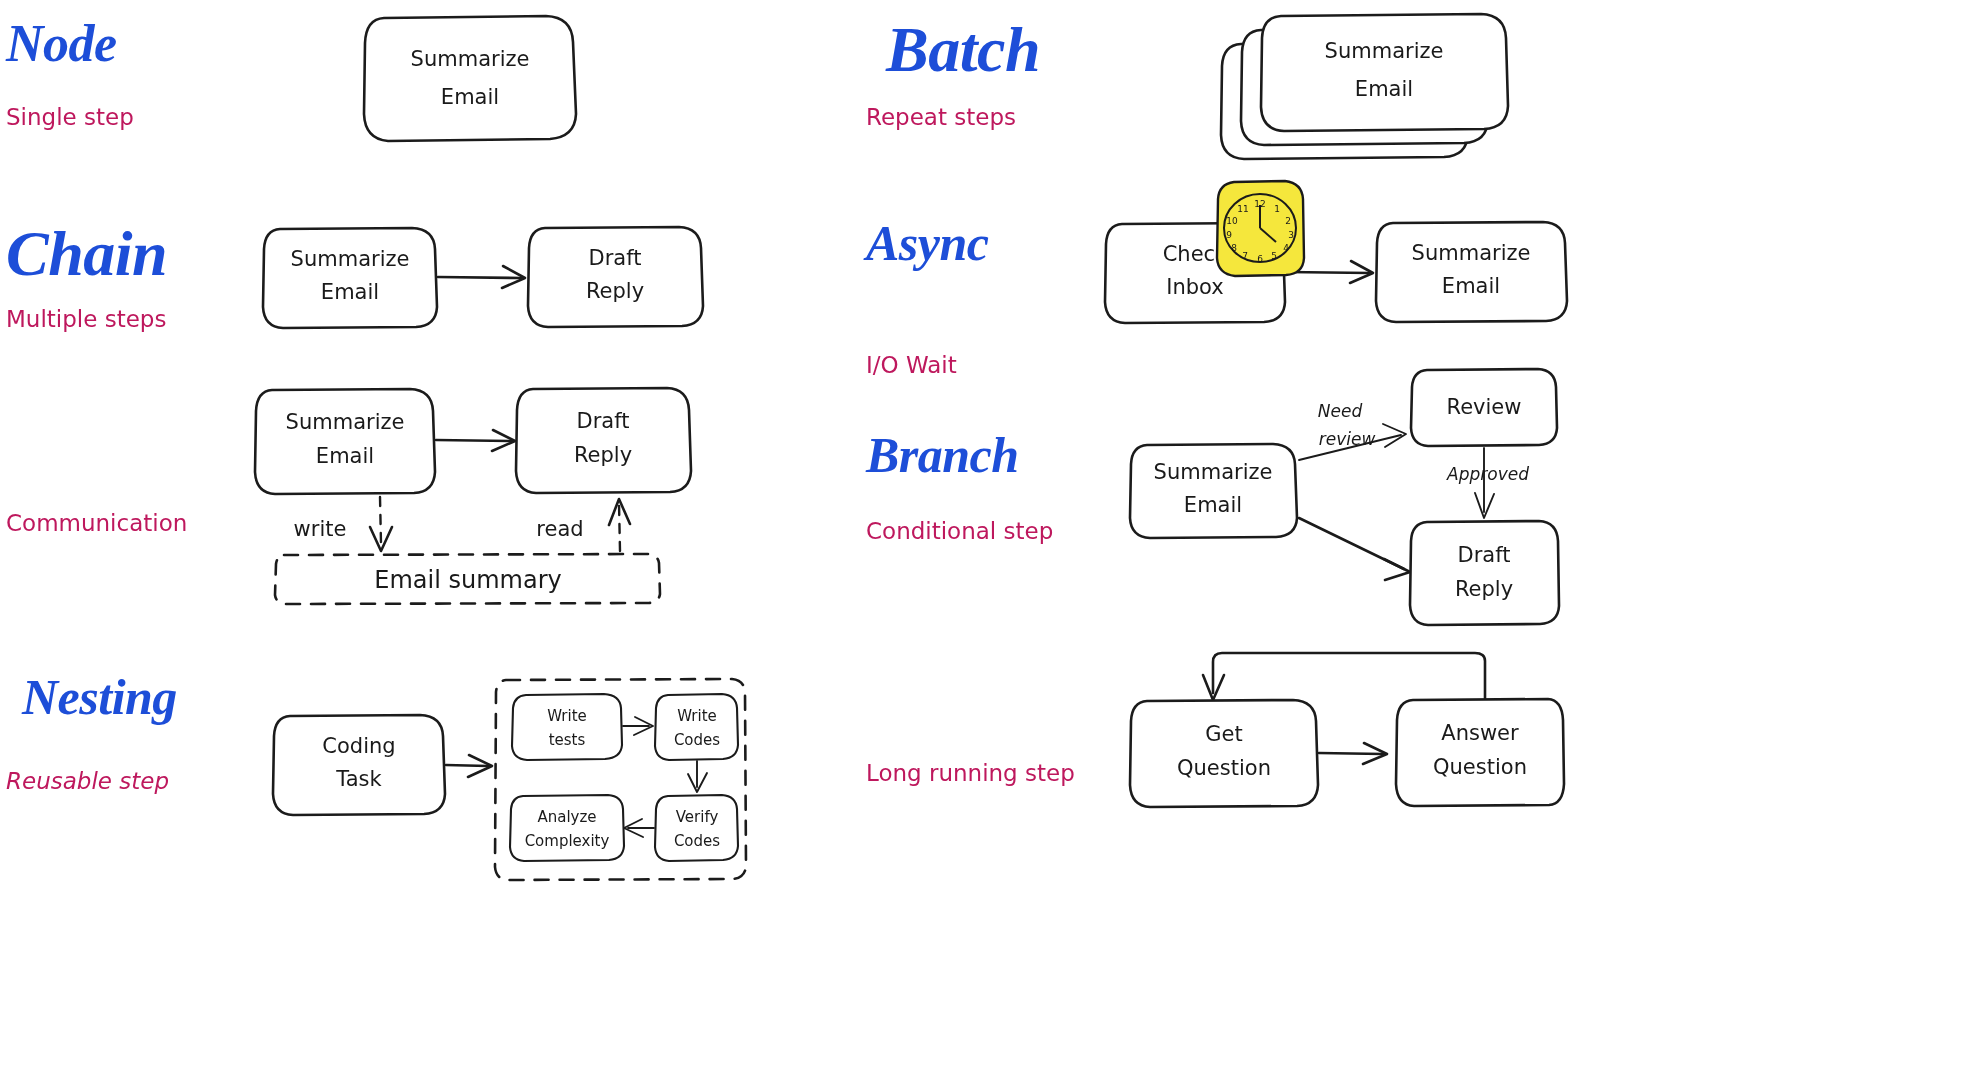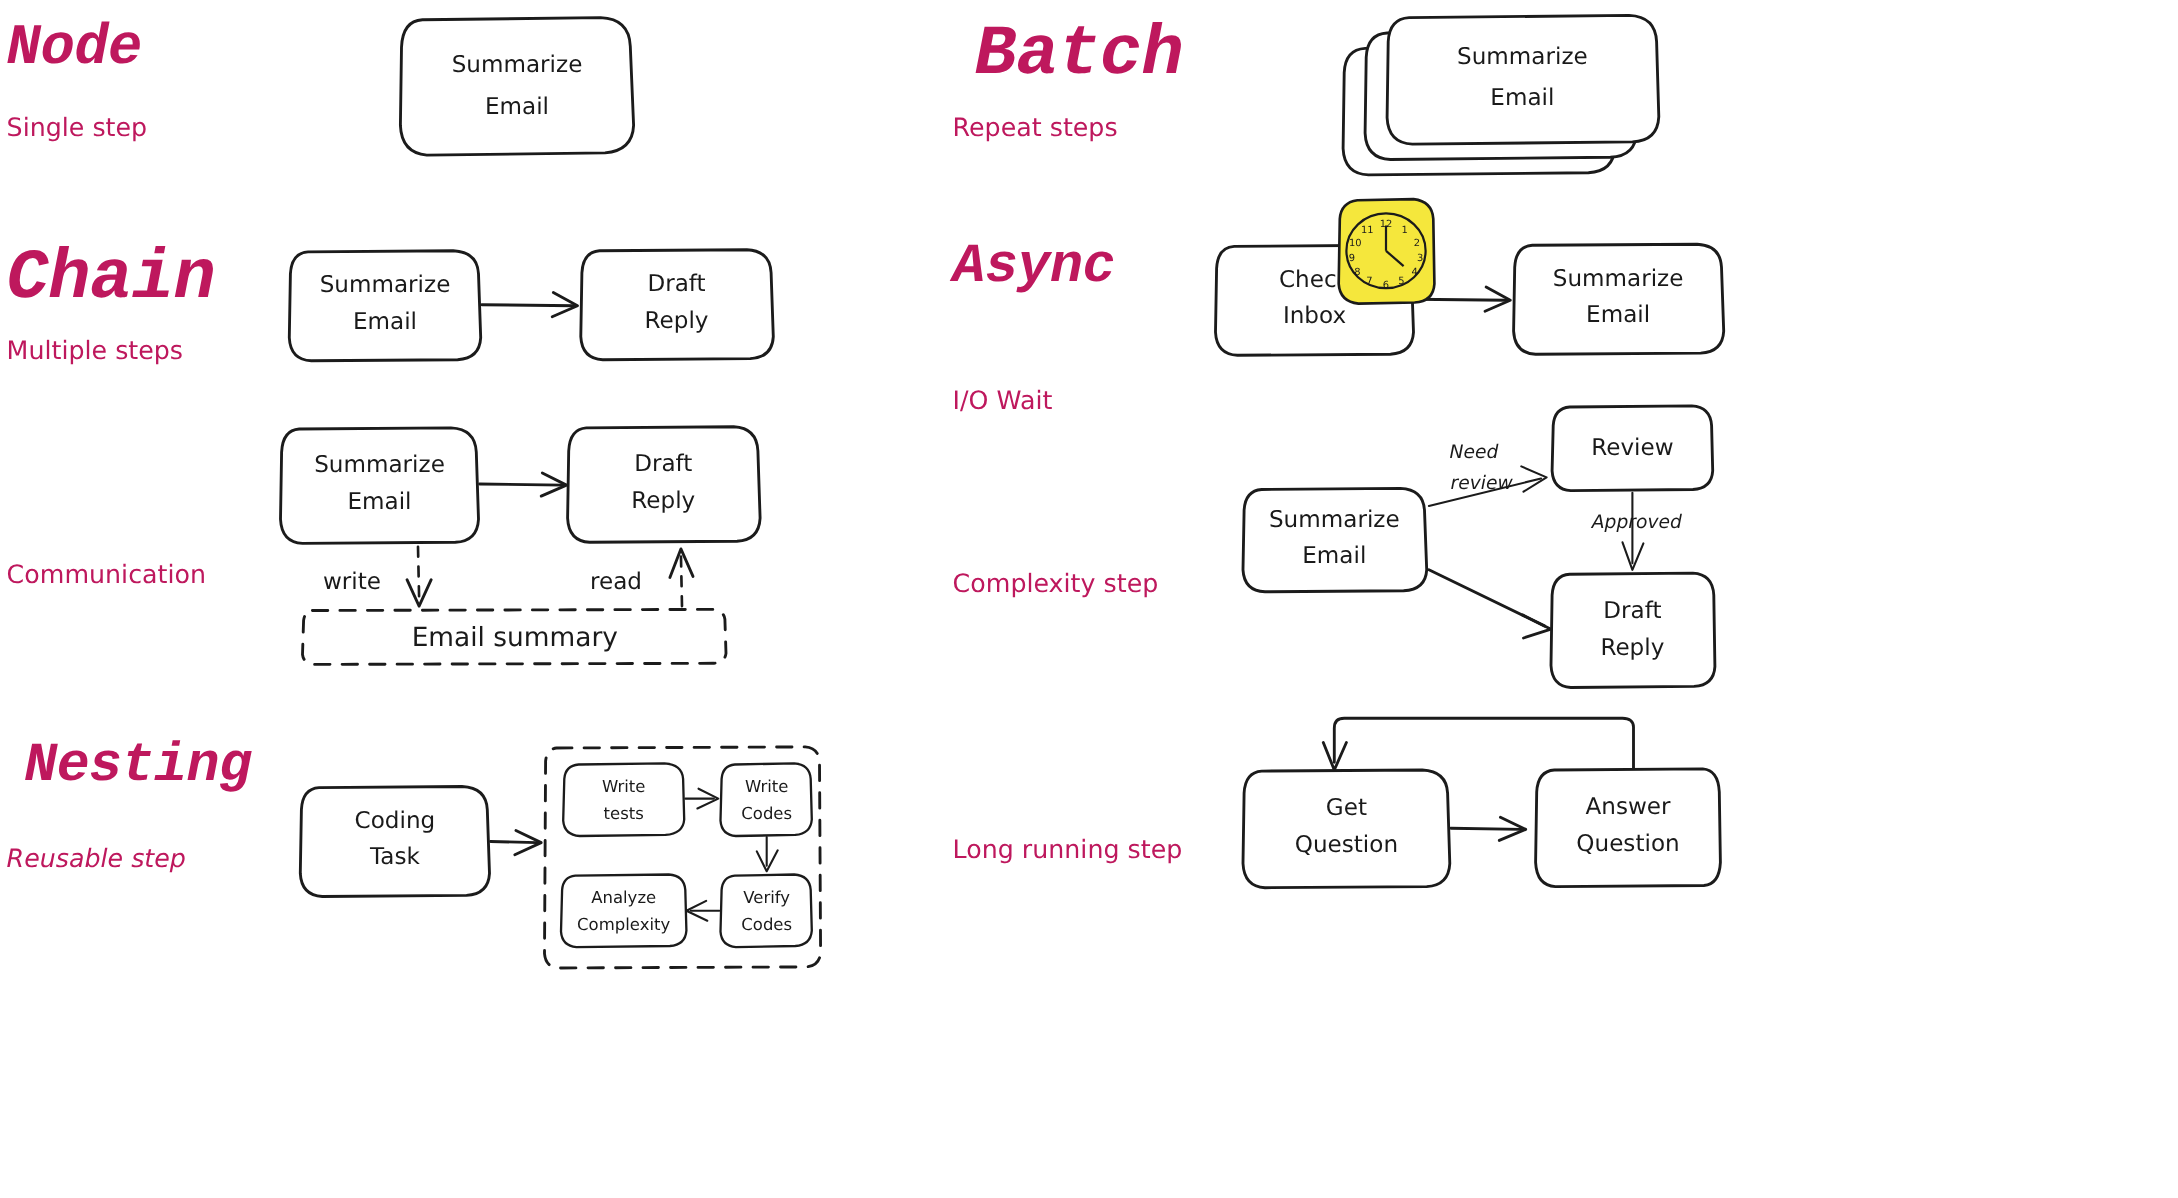--- a/index.html
+++ b/index.html
@@ -6,24 +6,24 @@
   body{
     width:1980px;height:1089px;
     background:#ffffff;
     font-family:"DejaVu Sans", sans-serif;
     overflow:hidden;
     position:relative;
   }
   .canvas{position:absolute;inset:0;}
   .pat-title{
     position:absolute;
-    font-family:Liberation Mono, monospace;
+    font-family:Liberation Serif, serif;
     font-weight:700;
     font-style:italic;
-    color:#be185d;
+    color:#1d4ed8;
     letter-spacing:-0.5px;
     white-space:nowrap;
     line-height:1;
   }
   .pat-sub{
     position:absolute;
     font-family:"DejaVu Sans", sans-serif;
     font-weight:400;
     color:#be185d;
     font-size:23px;
@@ -176,21 +176,22 @@
       <path class="edge" d="M 359 140 L 369 114 L 380 139"></path>
     </g>
     <text class="edgelbl" x="310" y="145">read</text>
 
     <g>
       <path class="store" d="M 34 170 L 398 169 Q 408 170 409 178 L 410 209 Q 409 217 399 218 L 35 219 Q 26 218 25 210 L 26 179 Q 27 171 34 170 Z"></path>
       <text class="storelbl" x="218" y="196">Email summary</text>
     </g>
   </svg>
 
-  <div class="pat-sub" style="left:866px;top:520px;">Complexity step</div>
+  <div class="pat-title" style="left:866px;top:430px;font-size:50px;">Branch</div>
+  <div class="pat-sub" style="left:866px;top:520px;">Conditional step</div>
 
   <svg width="430" height="280" style="left:1125px;top:360px;">
     <g>
       <path class="shape" d="M 22 85 L 148 84 Q 169 85 170 104 L 172 158 Q 171 176 151 177 L 25 178 Q 6 177 5 158 L 6 104 Q 7 86 22 85 Z"></path>
       <text class="nodelbl" x="88" y="113">Summarize</text>
 
       <text class="nodelbl" x="88" y="146">Email</text>
     </g>
 
     <g>

